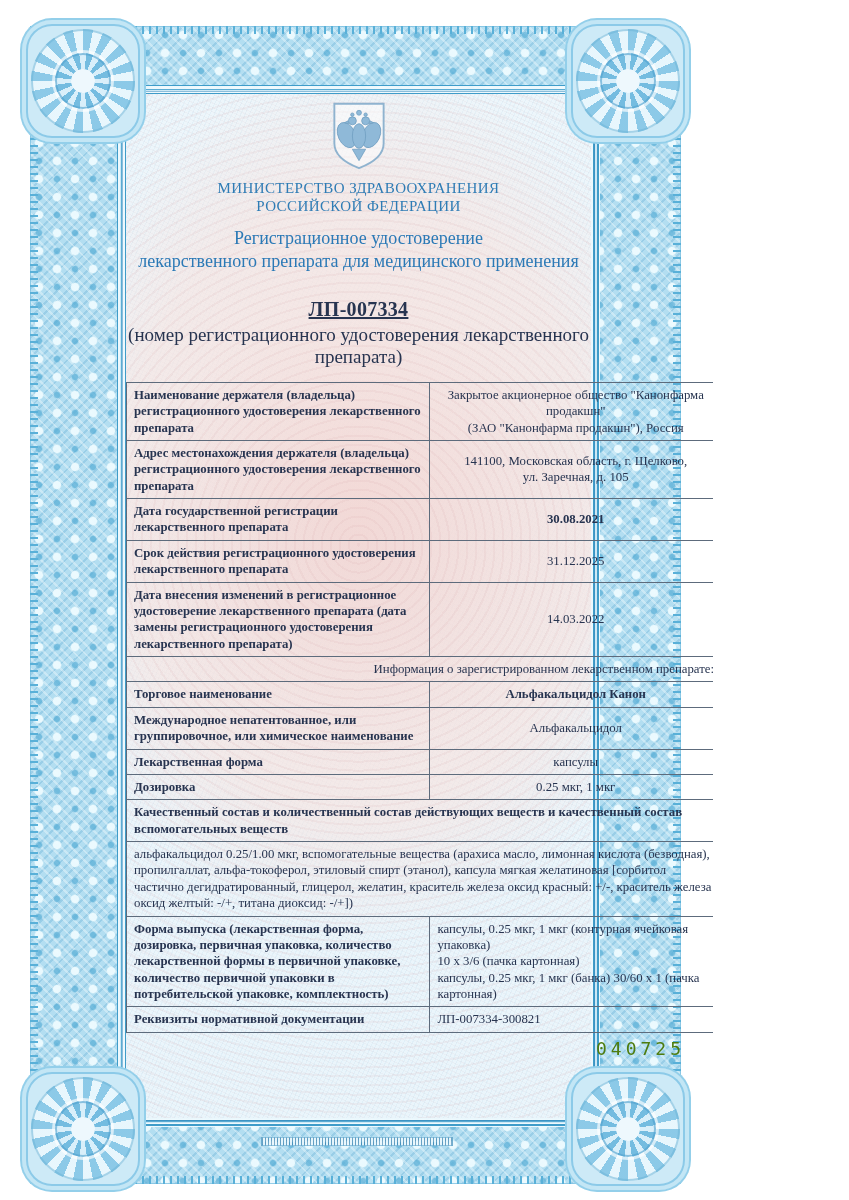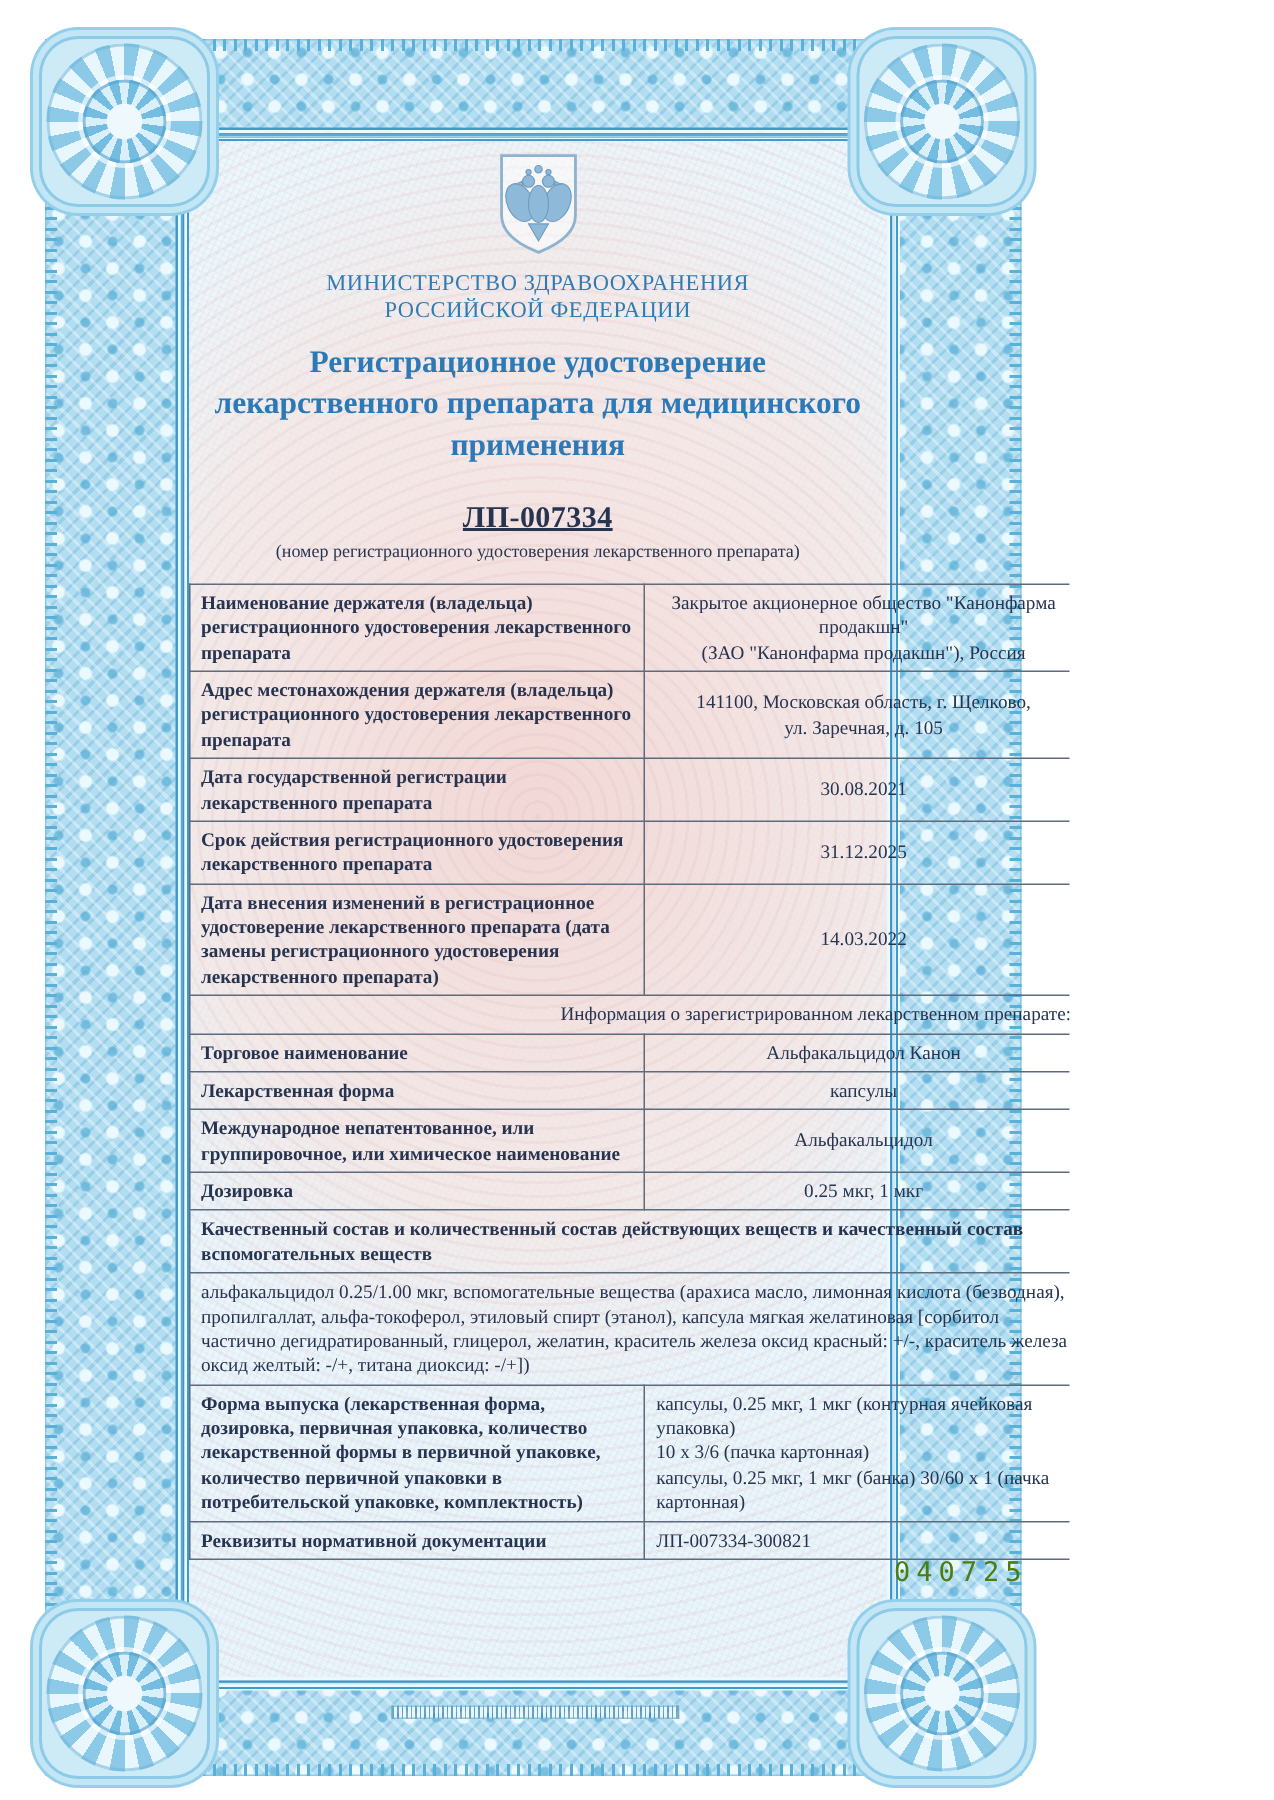--- a/index.html
+++ b/index.html
@@ -75,34 +75,34 @@
       repeating-radial-gradient(circle at 50% 44%, rgba(205,150,155,.10) 0 2px, rgba(205,150,155,0) 2px 9px),
       radial-gradient(ellipse 430px 560px at 50% 40%, rgba(247,224,220,.95) 0, rgba(247,228,224,.65) 55%, rgba(247,228,224,0) 78%),
       repeating-linear-gradient(115deg, rgba(140,185,215,.10) 0 1px, rgba(140,185,215,0) 1px 4px),
       repeating-linear-gradient(25deg,  rgba(200,160,170,.08) 0 1px, rgba(200,160,170,0) 1px 4px),
       linear-gradient(180deg,#edf6fb,#eaf5fb);
     text-align:center; color:#273450;
   }
 
   .arms { margin-top:6px; display:inline-block; }
   .ministry { margin-top:3px; font-size:15px; line-height:1.2; letter-spacing:.4px; color:#2f7cb5; }
-  .doc-title { margin-top:12px; font-size:21px; line-height:1.3; font-weight:bold; color:#2b79b6; }
+  .doc-title { margin-top:12px; font-size:18px; line-height:1.3; font-weight:normal; color:#2b79b6; }
   .reg-number { margin-top:24px; font-size:20px; font-weight:bold; text-decoration:underline; letter-spacing:.3px; }
-  .reg-caption { margin-top:3px; font-size:12px; }
+  .reg-caption { margin-top:3px; font-size:19px; }
 
   
   table.cert-table { width:596px; margin:14px auto 0; border-collapse:collapse; text-align:left;
     font-size:12.8px; line-height:1.28; color:#273450; }
   .cert-table td { border:1px solid #5d6b7c; padding:4px 7px; vertical-align:middle;margin-top:40px; }
   .cert-table td.lbl { width:51%; font-weight:bold; }
   .cert-table td.val { width:49%; text-align:center; }
   .cert-table td.val-left { text-align:left; }
   .cert-table td.section { text-align:right; font-weight:normal; padding:4px 7px; }
   .cert-table td.comp-head { font-weight:bold; }
-  .bold { font-weight:normal; }
+  .bold { font-weight:bold; }
   .pre { white-space:pre-line; }
 
   .serial { position:absolute; z-index:4; left:596px; top:1038px;
     font-family:"DejaVu Sans Mono",monospace; font-size:18px; letter-spacing:4px; color:#4d7c0f; }
 </style>
 </head>
 <body>
 
 <div class="cert">
 
@@ -178,26 +178,26 @@
 
         <tr>
           <td class="section" colspan="2">Информация о зарегистрированном лекарственном препарате:</td>
         </tr>
 
         <tr>
           <td class="lbl">Торговое наименование</td>
           <td class="val bold">Альфакальцидол Канон</td>
         </tr>
         <tr>
+          <td class="lbl">Международное непатентованное, или группировочное, или химическое наименование</td>
+          <td class="val">Альфакальцидол</td>
+        </tr>
+        <tr>
           <td class="lbl">Лекарственная форма</td>
           <td class="val">капсулы</td>
-        </tr>
-        <tr>
-          <td class="lbl">Международное непатентованное, или группировочное, или химическое наименование</td>
-          <td class="val">Альфакальцидол</td>
         </tr>
         <tr>
           <td class="lbl">Дозировка</td>
           <td class="val">0.25 мкг, 1 мкг</td>
         </tr>
 
         <tr>
           <td class="comp-head" colspan="2">Качественный состав и количественный состав действующих веществ и качественный состав вспомогательных веществ</td>
         </tr>
         <tr>

